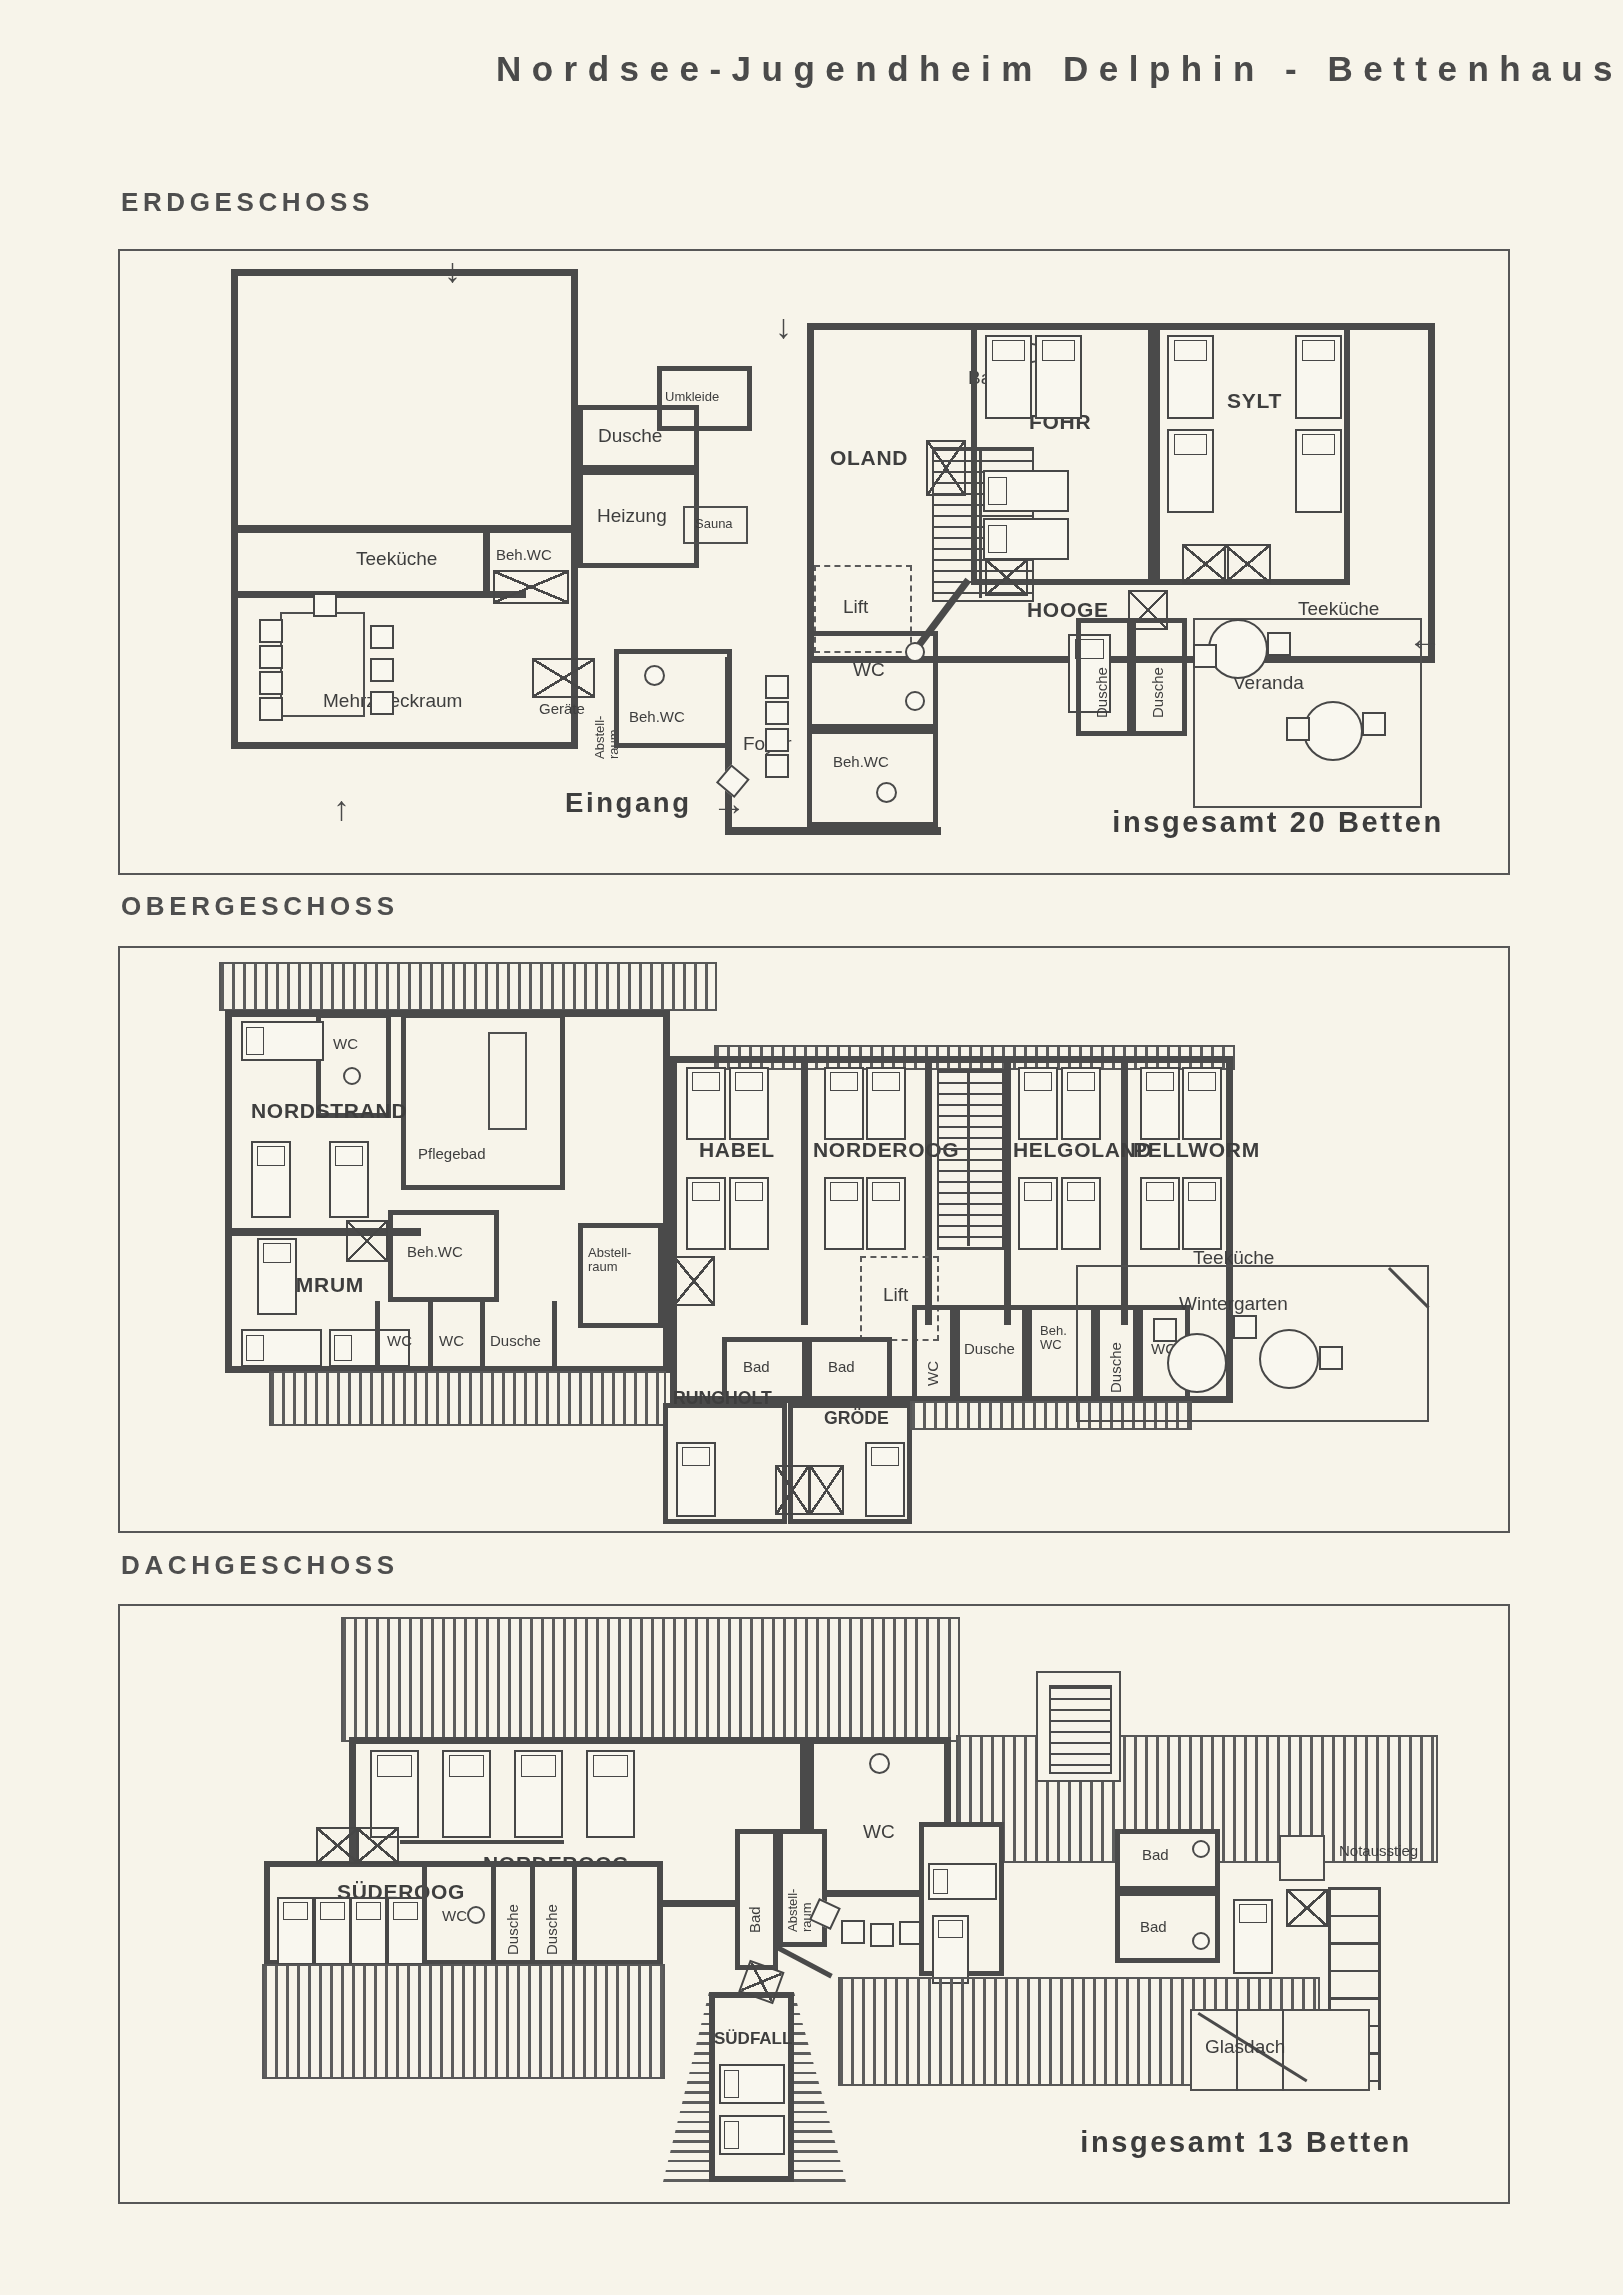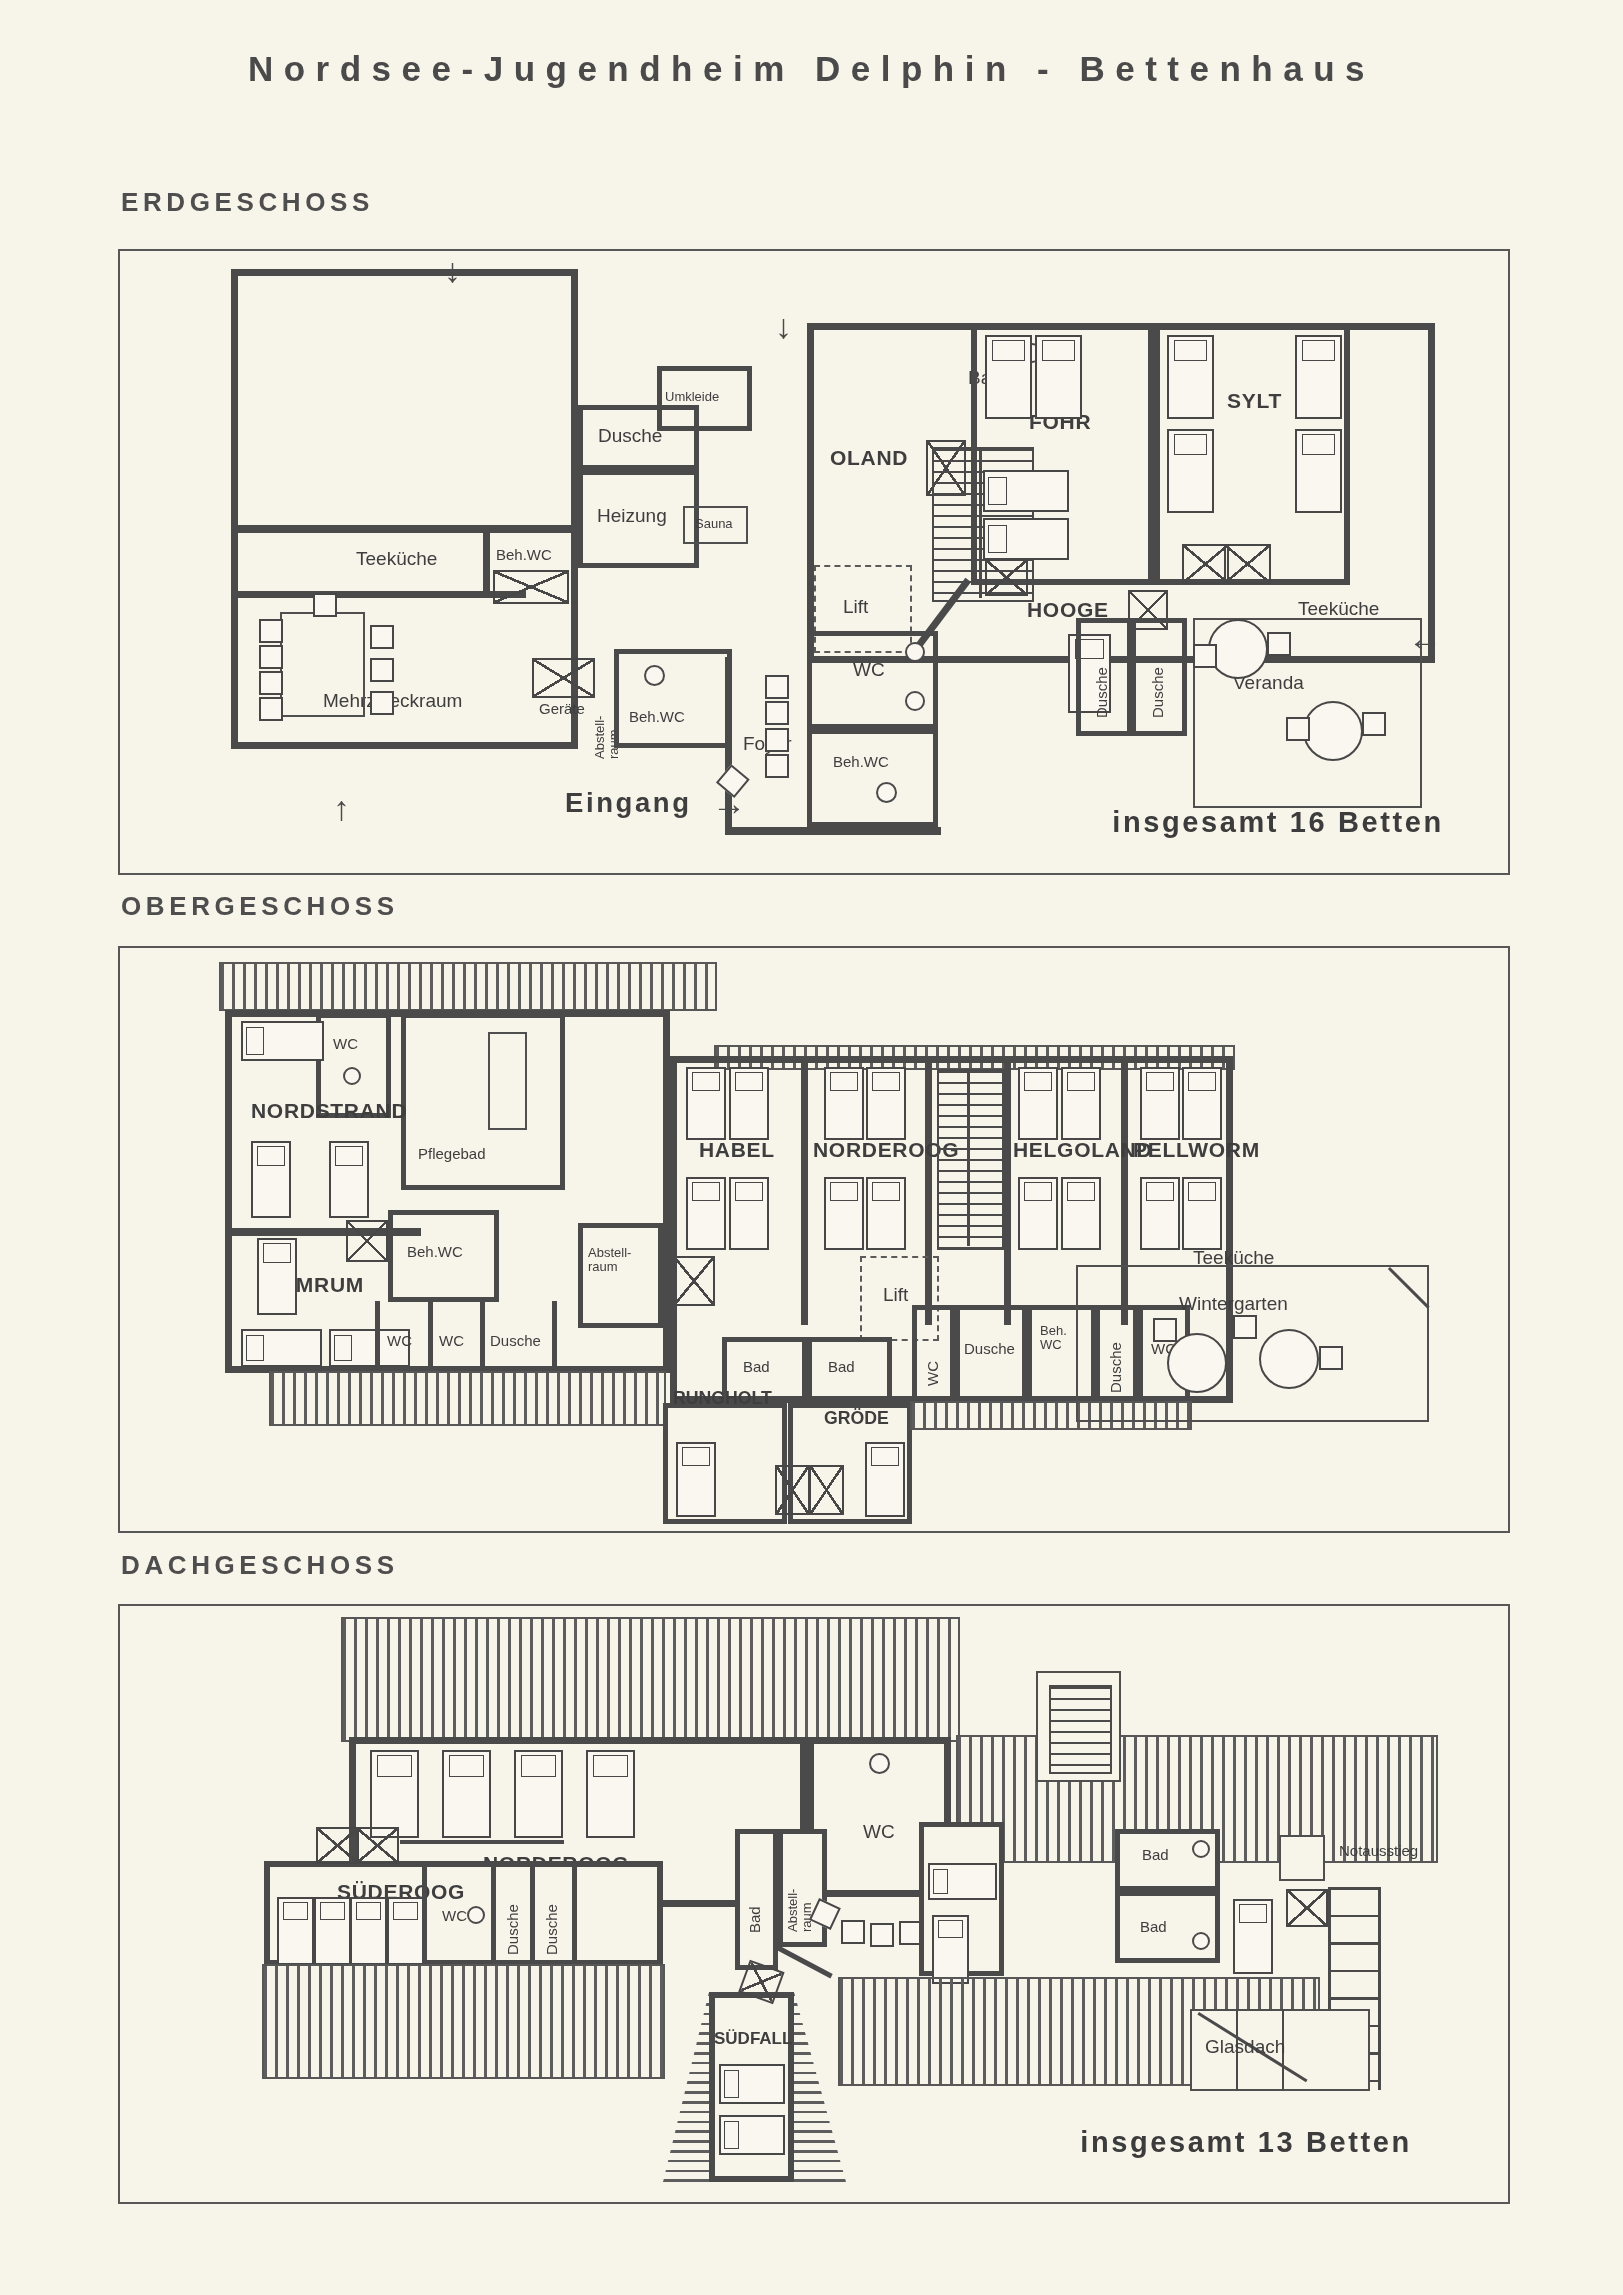--- a/index.html
+++ b/index.html
@@ -1,19 +1,19 @@
 <!DOCTYPE html>
 <html style="font-size:10.5px"><head>
 <meta charset="utf-8">
 <style>
   html,body{margin:0;padding:0;background:#f7f4ea;}
   .page{position:relative;width:1623px;height:2295px;background:#f7f4ea;
         font-family:"Liberation Sans",sans-serif;color:#3e3e3e;overflow:hidden;}
   .abs{position:absolute;}
-  .title{width:100%;text-align:center;font-size:35px;font-weight:bold;letter-spacing:10.5px;color:#4a4a4a;}
+  .title{width:100%;text-align:right;font-size:35px;font-weight:bold;letter-spacing:10.5px;color:#4a4a4a;}
   .sechead{font-size:26px;font-weight:bold;letter-spacing:4.6px;color:#4e4e4e;}
   .floorbox{border:2px solid #575757;}
   .r,.r8,.r12,.thin,.dot,.dash{position:absolute;box-sizing:border-box;}
   .r{border:6.5px solid #4a4a4a;}
   .r8{border:5.2px solid #4a4a4a;}
   .r12{border:7.9px solid #4a4a4a;}
   .thin{border:2px solid #4f4f4f;}
   .dot{border:2px dotted #555;}
   .dash{border:2.6px dashed #5a5a5a;}
   .W{background:#f7f4ea;}
@@ -157,21 +157,21 @@
     <span class="lbl" style="left:1178px;top:348px;">Teeküche</span>
     <span class="lbl" style="left:1113px;top:422px;">Veranda</span>
     <div class="tbl" style="left:1088px;top:368px;width:56px;height:56px;"></div>
     <div class="seat" style="left:1073px;top:393px;"></div>
     <div class="seat" style="left:1147px;top:381px;"></div>
     <div class="tbl" style="left:1183px;top:450px;width:56px;height:56px;"></div>
     <div class="seat" style="left:1166px;top:466px;"></div>
     <div class="seat" style="left:1242px;top:461px;"></div>
     <span class="arrow" style="left:1288px;top:368px;">←</span>
 
-    <div class="sum" style="left:929px;top:555px;width:458px;">insgesamt 16 Betten</div>
+    <div class="sum" style="left:929px;top:555px;width:458px;">insgesamt 20 Betten</div>
   </div>
 
   <div class="abs sechead" style="left:121px;top:891px;">OBERGESCHOSS</div>
 
   <div class="abs floorbox" style="left:118px;top:946px;width:1388px;height:583px;">
 
     <div class="hatchV" style="left:101px;top:16.4px;width:494px;height:45px;"></div>
     <div class="hatchV" style="left:596px;top:99px;width:517px;height:21px;"></div>
 
     <div class="r12" style="left:105px;top:62px;width:445px;height:363px;"></div>

